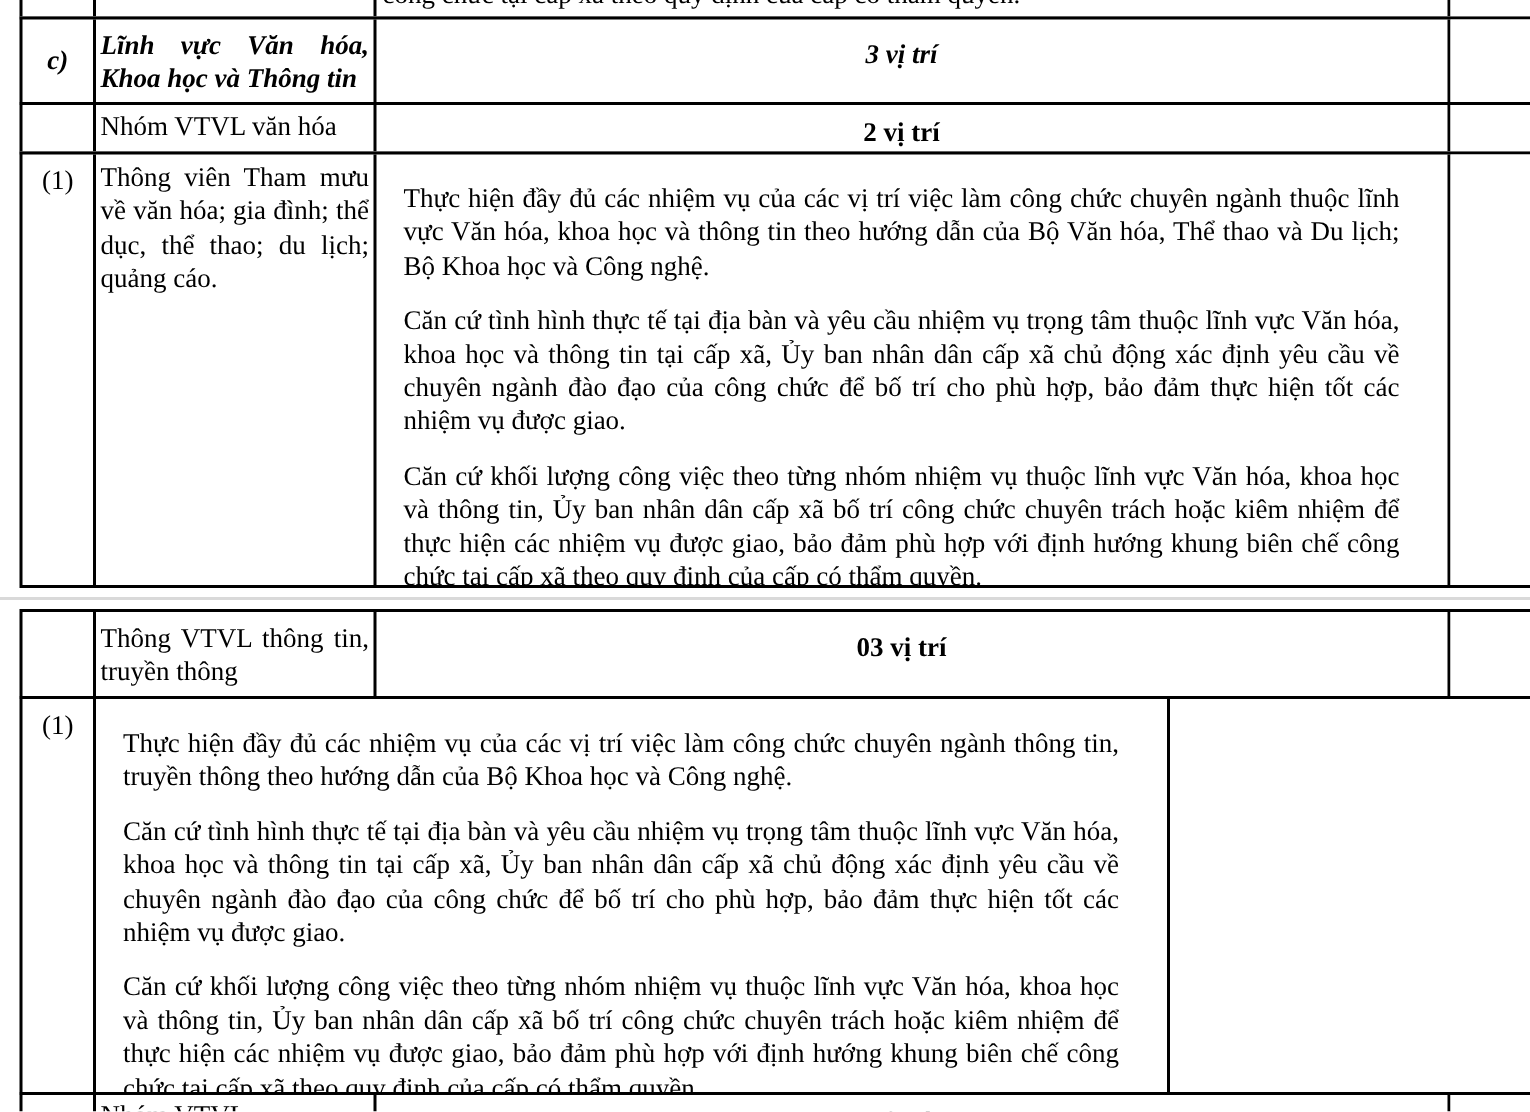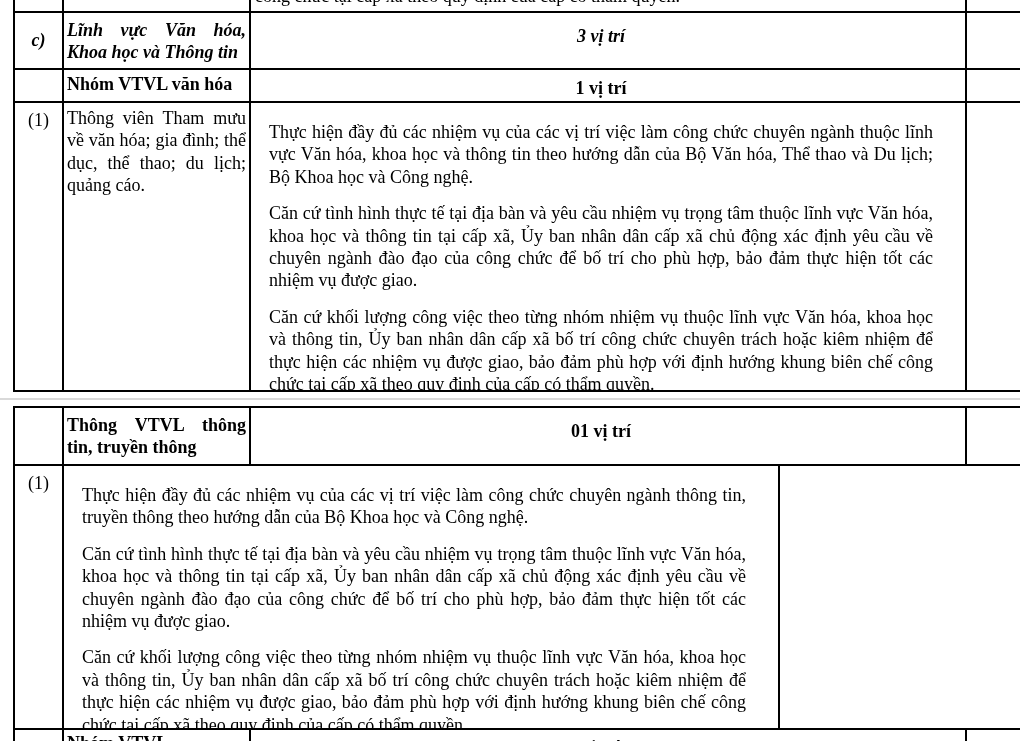--- a/index.html
+++ b/index.html
@@ -14,21 +14,21 @@
     border:2px solid #000;background:#fff;
     display:flex;box-sizing:border-box;
   }
   .c{box-sizing:border-box;overflow:hidden;}
   .c1{width:49px;border-right:2px solid #000;display:flex;justify-content:center;}
   .c2{width:187px;border-right:2px solid #000;padding:4px 3px 0 3px;text-align:justify;}
   .c3{width:716px;border-right:2px solid #000;padding:4px 18px 0 4px;text-align:justify;}
   .c4{flex:1;background:#fff;}
   .count{display:block;text-align:center;font-weight:bold;padding-top:8px;}
   .count.it{font-style:italic;}
-  .bold{font-weight:bold;}
+  .bold{font-weight:normal;}
   .boldit{font-weight:bold;font-style:italic;}
   .stt{padding-top:6px;}
   .stt-center{align-items:center;display:flex;}
   .para{margin:14px;}
   .para + .para{margin-top:7px;}
   .tail-cell{display:flex;align-items:flex-end;padding-bottom:4px;}
   .page-sep{position:absolute;left:0;width:1020px;height:2px;background:#d9d9d9;}
 </style>
 </head>
 <body>
@@ -56,21 +56,21 @@
     </div>
     <div class="c c4"></div>
   </div>
 
   <div class="row" style="top:68px;height:35px;">
     <div class="c c1"></div>
     <div class="c c2 bold" style="padding-top:3px;">
       <span>Nhóm VTVL văn hóa</span>
     </div>
     <div class="c c3">
-      <span class="count" style="padding-top:3px;">1 vị trí</span>
+      <span class="count" style="padding-top:3px;">2 vị trí</span>
     </div>
     <div class="c c4"></div>
   </div>
 
   <div class="row" style="top:101px;height:291px;">
     <div class="c c1">
       <span class="stt">(1)</span>
     </div>
     <div class="c c2">
       <span>Thông viên Tham mưu về văn hóa; gia đình; thể dục, thể thao; du lịch; quảng cáo.</span>
@@ -84,21 +84,21 @@
   </div>
 
   <div class="page-sep" style="top:398px;"></div>
 
   <div class="row" style="top:406px;height:60px;">
     <div class="c c1"></div>
     <div class="c c2 bold" style="padding-top:6px;">
       <span>Thông VTVL thông tin, truyền thông</span>
     </div>
     <div class="c c3">
-      <span class="count">01 vị trí</span>
+      <span class="count">03 vị trí</span>
     </div>
     <div class="c c4"></div>
   </div>
 
   <div class="row" style="top:464px;height:266px;">
     <div class="c c1">
       <span class="stt">(1)</span>
     </div>
     <div class="c c3">
       <p class="para">Thực hiện đầy đủ các nhiệm vụ của các vị trí việc làm công chức chuyên ngành thông tin, truyền thông theo hướng dẫn của Bộ Khoa học và Công nghệ.</p>

